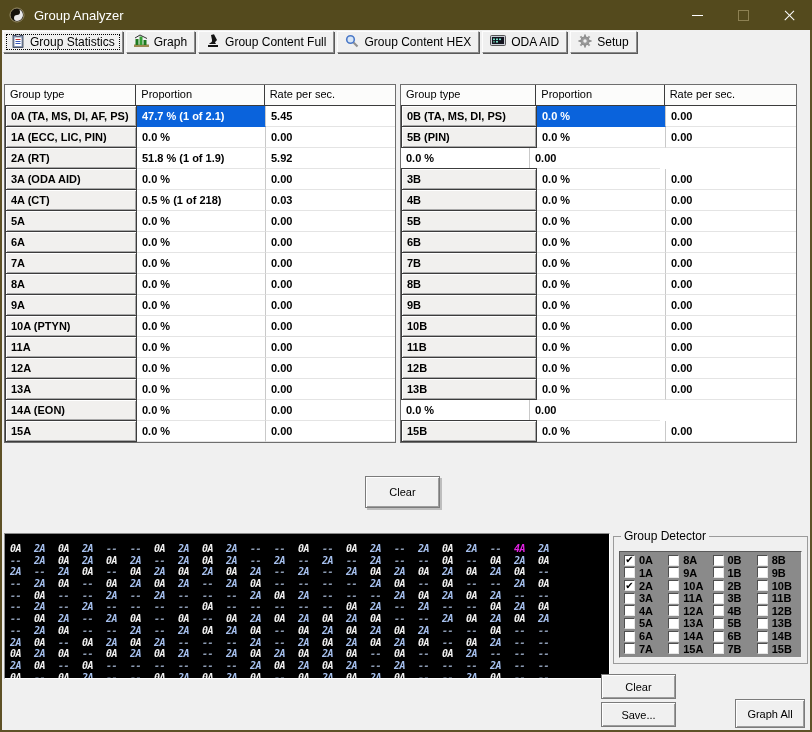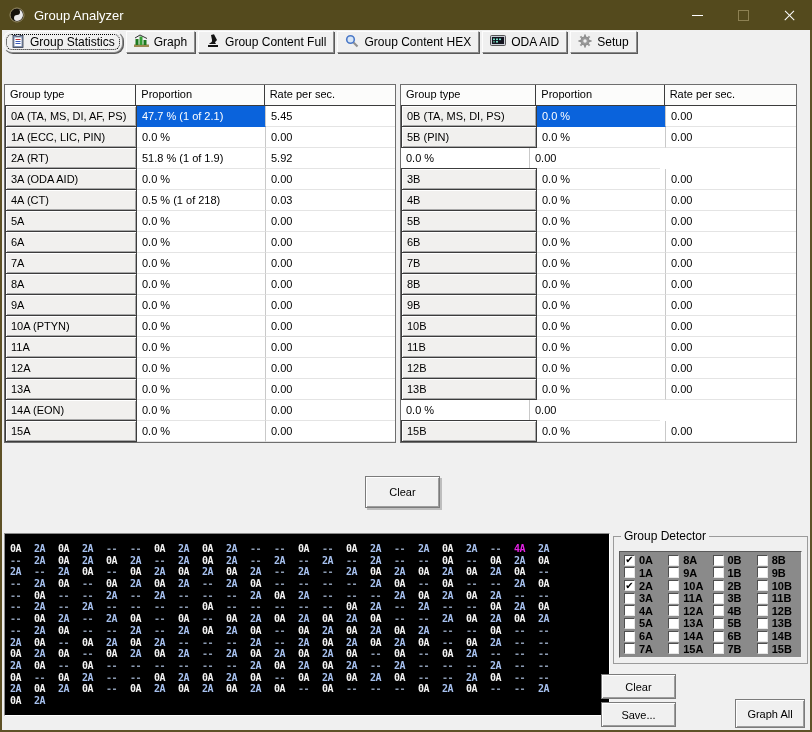--- a/index.html
+++ b/index.html
@@ -15,43 +15,43 @@
   .max-glyph{width:9px;height:9px;border:1px solid #8d8153;}
   .close-glyph{position:relative;width:11px;height:11px;}
   .close-glyph:before,.close-glyph:after{content:"";position:absolute;left:-1px;top:5px;width:13px;height:1.4px;background:#fff;}
   .close-glyph:before{transform:rotate(45deg);}
   .close-glyph:after{transform:rotate(-45deg);}
   
   .tabbar{position:absolute;left:3px;top:31px;height:22px;display:flex;}
   .tab{height:22px;display:flex;align-items:center;gap:5px;padding:0 7px;box-sizing:border-box;
        background:#f0f0f0;border:1px solid #8b8b8b;border-left-color:#fdfdfd;border-top-color:#fdfdfd;
        box-shadow:1px 1px 0 #5a5a5a;margin-right:3px;font-size:12px;color:#000;white-space:nowrap;}
-  .tab.active{outline:1px dotted #000;outline-offset:-4px;border-radius:9px;}
+  .tab.active{outline:1px dotted #000;outline-offset:-4px;}
   .tab svg{flex:0 0 auto;}
   
   .gtable{position:absolute;box-sizing:border-box;border:1px solid #6e6e6e;background:#fff;}
   .gt-header{display:flex;height:20px;background:#fcfcfb;border-bottom:1px solid #3c3c3c;}
   .gt-header .hc{box-sizing:border-box;border-right:1px solid #3c3c3c;font-size:11px;padding:3px 0 0 5px;color:#000;}
   .gt-header .hc:last-child{border-right:none;}
-  .gt-row{display:flex;height:21px;}
+  .gt-row{display:flex;height:21px;font-weight:bold;}
   .cell{box-sizing:border-box;font-size:11px;padding:4px 0 0 5px;color:#000;white-space:nowrap;overflow:hidden;}
   .cell.type{background:#f1f0ee;border:1px solid #3c3c3c;margin-top:-1px;
              box-shadow:inset 1px 1px 0 #ffffff, inset -1px -1px 0 #a8a8a8;}
   .gt-row:first-child .cell.type{margin-top:0;}
   .cell.prop{background:#fff;border-right:1px solid #c9c9c9;border-bottom:1px solid #e4e4e4;}
   .cell.rate{background:#fff;border-bottom:1px solid #e4e4e4;}
   .cell.prop.selected{background:#0a63dc;color:#fff;border-bottom-color:#0a63dc;}
   
   .btn{position:absolute;box-sizing:border-box;background:#f0f0f0;border:1px solid #7b7b7b;
        font-family:"Liberation Sans",sans-serif;font-size:11px;color:#000;
        box-shadow:inset 1px 1px 0 #ffffff, inset -1px -1px 0 #9d9d9d;display:flex;align-items:center;justify-content:center;}
   .btn.drop{box-shadow:inset 1px 1px 0 #ffffff, inset -1px -1px 0 #9d9d9d, 2px 2px 0 #bdbdbd;}
   
-  .monitor{position:absolute;left:4px;top:533px;width:606px;height:183px;background:#000;box-sizing:border-box;
-           border:1px solid;border-color:#8a8a8a #ffffff #ffffff #8a8a8a;padding:4px 16px 0 5px;overflow:hidden;}
+  .monitor{position:absolute;left:4px;top:533px;width:606px;height:146px;background:#000;box-sizing:border-box;
+           border:1px solid;border-color:#8a8a8a #ffffff #ffffff #8a8a8a;padding:4px 16px 0 5px;overflow:hidden;font-style:italic;}
   .mrow{height:11.7px;white-space:nowrap;}
   .mrow span{display:inline-block;width:24px;font-family:"DejaVu Sans Mono",monospace;font-size:10px;font-weight:bold;letter-spacing:-0.5px;}
   
   .detector{position:absolute;left:613px;top:536px;width:195px;height:128px;box-sizing:border-box;
             border:1px solid #9b9b9b;background:#f0f0f0;}
   .detector .legend{position:absolute;left:7px;top:-8px;background:#f0f0f0;padding:0 3px;font-size:12px;color:#000;}
   .det-box{position:absolute;left:5px;top:14px;width:183px;height:107px;background:#8a8a8a;box-sizing:border-box;
            border:1px solid;border-color:#5a5a5a #f2f2f2 #f2f2f2 #5a5a5a;
            display:grid;grid-template-columns:repeat(4,1fr);align-content:space-around;padding:2px 0 2px 4px;}
   .det-item{display:flex;align-items:center;gap:4px;height:12px;}

